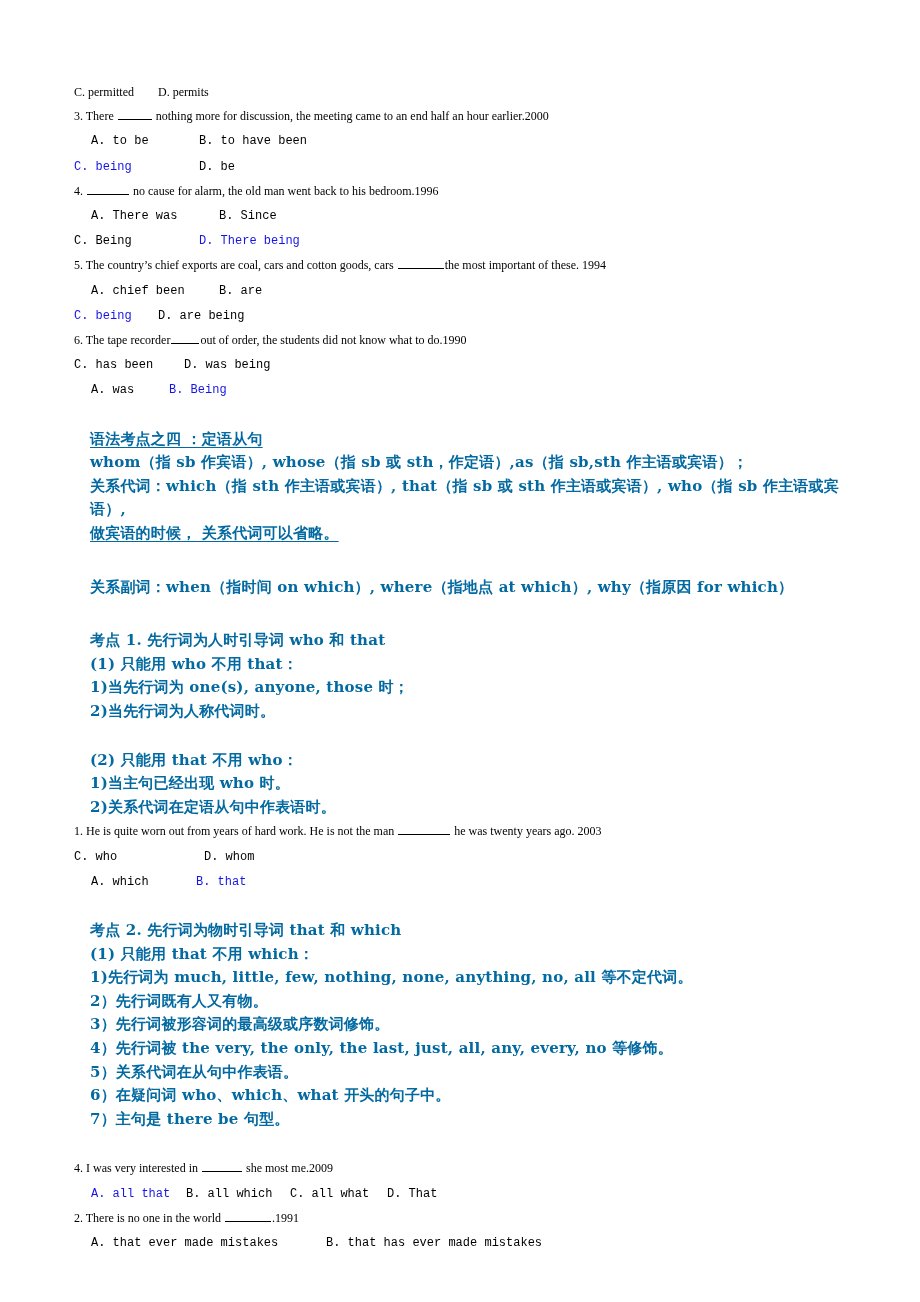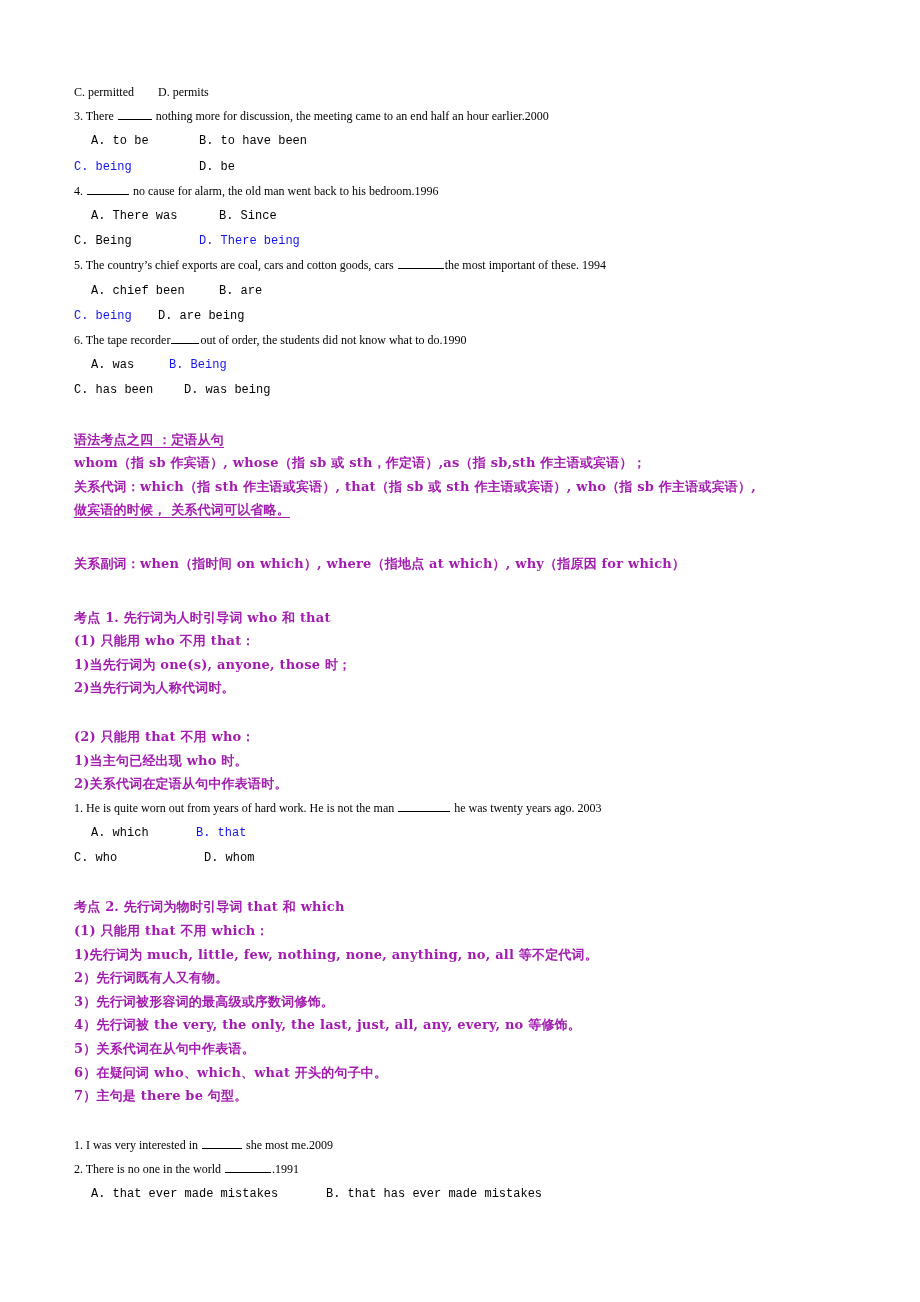--- a/index.html
+++ b/index.html
@@ -56,26 +56,27 @@
   .blank.w4 { width: 28px; }
   .blank.w5 { width: 52px; }
   .blank.w6 { width: 40px; }
 
   .opt { display: inline-block; font-family: Liberation Mono, monospace; }
   .ans { color: #1414e6; }
 
   
   .cn-line {
     font-family: "DejaVu Serif", "Liberation Serif", serif;
-    font-size: 13px;
+    font-size: 15px;
     line-height: 23.6px;
     font-weight: bold;
     letter-spacing: 0.2px;
     white-space: pre-wrap;
-    color: #a21caf;
+    color: #0369a1;
+    margin-left: 16px;
   }
   .cn-underline {
     display: inline-block;
     text-decoration: underline;
     text-underline-offset: 2.5px;
   }
   .gap-md { height: 25px; }
   .gap-lg { height: 30px; }
 </style>
 </head>
@@ -92,22 +93,22 @@
 
     <div class="en-line"><span>4. </span><span class="blank w2"></span><span> no cause for alarm, the old man went back to his bedroom.1996</span></div>
     <div class="en-line indent"><span class="opt" style="width:128px">A. There was</span><span class="opt">B. Since</span></div>
     <div class="en-line"><span class="opt" style="width:125px">C. Being</span><span class="opt ans">D. There being</span></div>
 
     <div class="en-line"><span>5. The country’s chief exports are coal, cars and cotton goods, cars </span><span class="blank w3"></span><span>the most important of these. 1994</span></div>
     <div class="en-line indent"><span class="opt" style="width:128px">A. chief been</span><span class="opt">B. are</span></div>
     <div class="en-line"><span class="opt ans" style="width:84px">C. being</span><span class="opt">D. are being</span></div>
 
     <div class="en-line"><span>6. The tape recorder</span><span class="blank w4"></span><span>out of order, the students did not know what to do.1990</span></div>
+    <div class="en-line"><span class="opt" style="width:110px">C. has been</span><span class="opt">D. was being</span></div>
     <div class="en-line indent"><span class="opt" style="width:78px">A. was</span><span class="opt ans">B. Being</span></div>
-    <div class="en-line"><span class="opt" style="width:110px">C. has been</span><span class="opt">D. was being</span></div>
 
     <div class="gap-md"></div>
 
     <div class="cn-line"><span class="cn-underline">语法考点之四 ：定语从句</span></div>
     <div class="cn-line">whom（指 sb 作宾语）, whose（指 sb 或 sth，作定语）,as（指 sb,sth 作主语或宾语）；</div>
     <div class="cn-line">关系代词：which（指 sth 作主语或宾语）, that（指 sb 或 sth 作主语或宾语）, who（指 sb 作主语或宾语）,</div>
     <div class="cn-line"><span class="cn-underline">做宾语的时候， 关系代词可以省略。</span></div>
 
     <div class="gap-lg"></div>
 
@@ -120,36 +121,37 @@
     <div class="cn-line">1)当先行词为 one(s), anyone, those 时；</div>
     <div class="cn-line">2)当先行词为人称代词时。</div>
 
     <div class="gap-md"></div>
 
     <div class="cn-line">(2) 只能用 that 不用 who：</div>
     <div class="cn-line">1)当主句已经出现 who 时。</div>
     <div class="cn-line">2)关系代词在定语从句中作表语时。</div>
 
     <div class="en-line"><span>1. He is quite worn out from years of hard work. He is not the man </span><span class="blank w5"></span><span> he was twenty years ago. 2003</span></div>
+    <div class="en-line"><span class="opt" style="width:130px">C. who</span><span class="opt">D. whom</span></div>
     <div class="en-line indent"><span class="opt" style="width:105px">A. which</span><span class="opt ans">B. that</span></div>
-    <div class="en-line"><span class="opt" style="width:130px">C. who</span><span class="opt">D. whom</span></div>
 
     <div class="gap-md"></div>
 
     <div class="cn-line">考点 2. 先行词为物时引导词 that 和 which</div>
     <div class="cn-line">(1) 只能用 that 不用 which：</div>
     <div class="cn-line">1)先行词为 much, little, few, nothing, none, anything, no, all 等不定代词。</div>
     <div class="cn-line">2）先行词既有人又有物。</div>
     <div class="cn-line">3）先行词被形容词的最高级或序数词修饰。</div>
     <div class="cn-line">4）先行词被 the very, the only, the last, just, all, any, every, no 等修饰。</div>
     <div class="cn-line">5）关系代词在从句中作表语。</div>
     <div class="cn-line">6）在疑问词 who、which、what 开头的句子中。</div>
     <div class="cn-line">7）主句是 there be 句型。</div>
 
     <div class="gap-md"></div>
 
-    <div class="en-line"><span>1. I was very interested in </span><span class="blank w6"></span><span> she most me.2009</span></div>
+    <div class="en-line"><span>4. I was very interested in </span><span class="blank w6"></span><span> she most me.2009</span></div>
+    <div class="en-line indent"><span class="opt ans" style="width:95px">A. all that</span><span class="opt" style="width:104px">B. all which</span><span class="opt" style="width:97px">C. all what</span><span class="opt">D. That</span></div>
 
     <div class="en-line"><span>2. There is no one in the world </span><span class="blank w3"></span><span>.1991</span></div>
     <div class="en-line indent"><span class="opt" style="width:235px">A. that ever made mistakes</span><span class="opt">B. that has ever made mistakes</span></div>
 
   </div>
 </div>
 
 </body></html>

